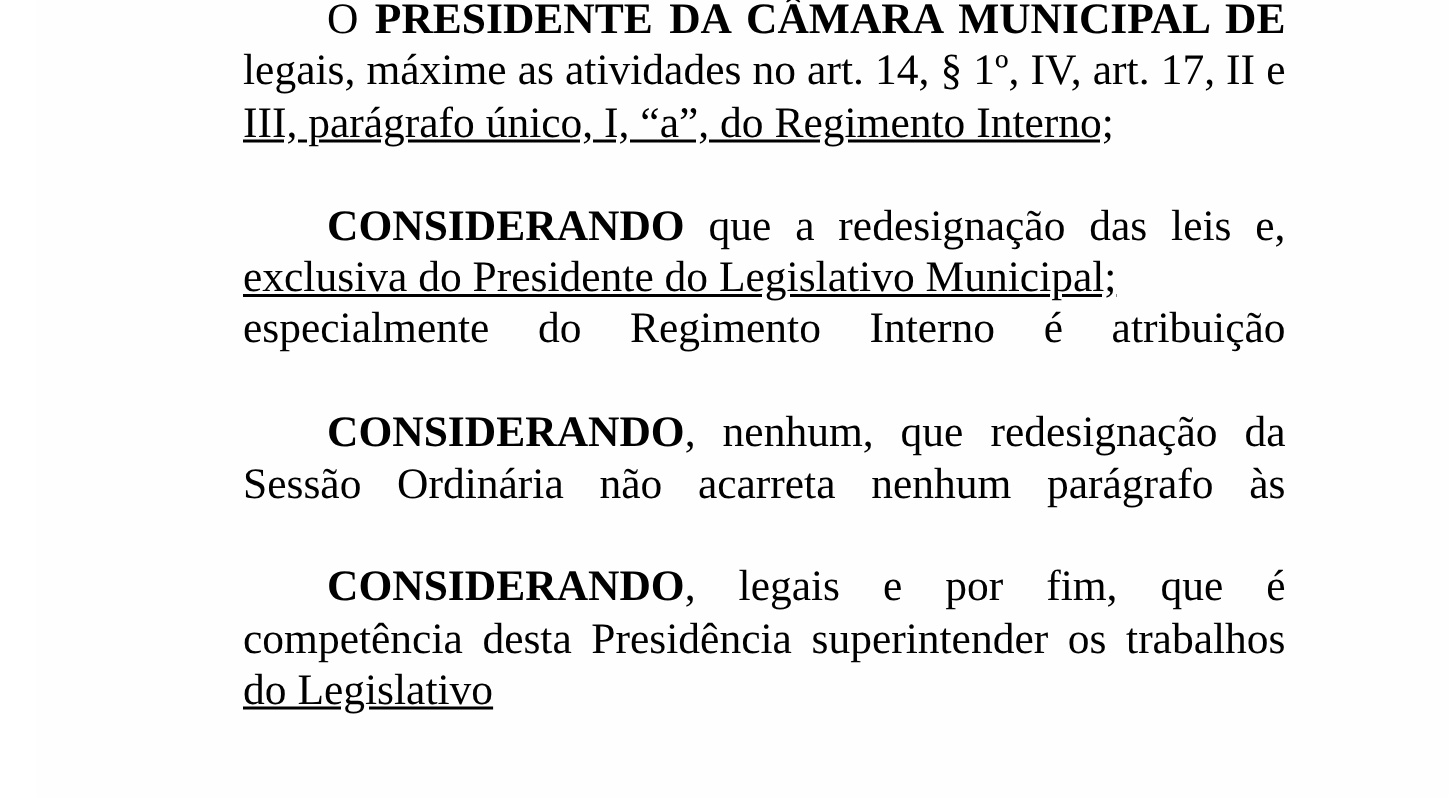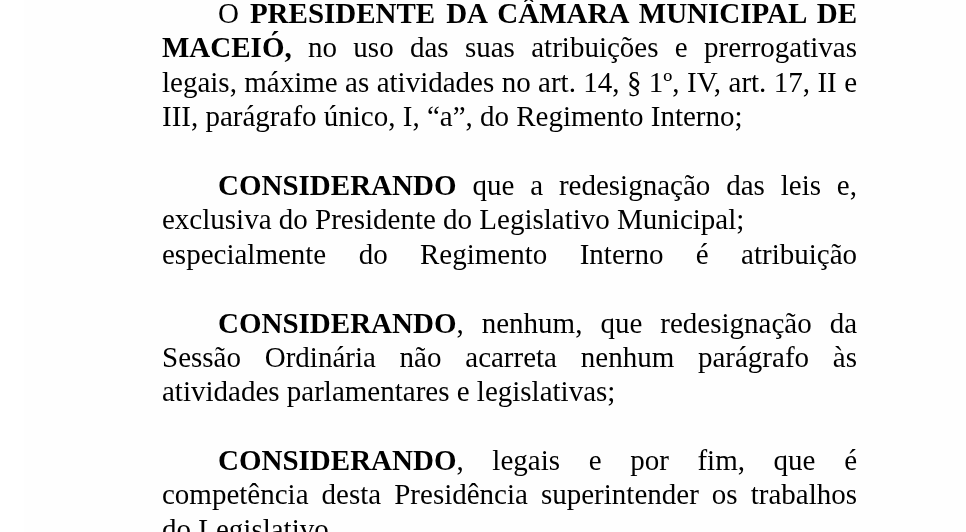--- a/index.html
+++ b/index.html
@@ -27,49 +27,48 @@
     margin: 0 0 34.4px 0;
   }
   .line {
     text-align: justify;
     text-align-last: justify;
     overflow: hidden;
     height: 34.4px;
   }
   .line.lastline {
     text-align-last: left;
+    text-decoration: underline;
   }
   .line.firstline .indent-spacer {
     display: inline-block;
     width: 56px;
   }
   .seg.bold {
     font-weight: bold;
   }
 </style>
 </head>
 <body>
 
 <div class="page" style="background: rgb(254, 254, 254); margin-left: 24px;">
   <div class="doc" id="doc" style="color: rgb(0, 0, 0);">
       <div class="para">
         <div class="line firstline"><span class="indent-spacer"></span><span class="seg">O </span><span class="seg bold">PRESIDENTE DA CÂMARA MUNICIPAL DE</span></div>
-        <div class="line"><span class="seg bold">MACEIÓ,</span><span class="seg"> no uso das suas atribuições e prerrogativas</span></div>
         <div class="line"><span class="seg">legais, máxime as atividades no art. 14, § 1º, IV, art. 17, II e</span></div>
         <div class="line lastline"><span class="seg">III, parágrafo único, I, “a”, do Regimento Interno;</span></div>
       </div>
       <div class="para">
         <div class="line firstline"><span class="indent-spacer"></span><span class="seg bold">CONSIDERANDO</span><span class="seg"> que a redesignação das leis e,</span></div>
         <div class="line lastline"><span class="seg">exclusiva do Presidente do Legislativo Municipal;</span></div>
         <div class="line"><span class="seg">especialmente do Regimento Interno é atribuição</span></div>
       </div>
       <div class="para">
         <div class="line firstline"><span class="indent-spacer"></span><span class="seg bold">CONSIDERANDO</span><span class="seg">, nenhum, que redesignação da</span></div>
         <div class="line"><span class="seg">Sessão Ordinária não acarreta nenhum parágrafo às</span></div>
-        <div class="line lastline"><span class="seg">atividades parlamentares e legislativas;</span></div>
       </div>
       <div class="para">
         <div class="line firstline"><span class="indent-spacer"></span><span class="seg bold">CONSIDERANDO</span><span class="seg">, legais e por fim, que é</span></div>
         <div class="line"><span class="seg">competência desta Presidência superintender os trabalhos</span></div>
         <div class="line lastline"><span class="seg">do Legislativo</span></div>
       </div>
     </div>
 </div>
 
 </body></html>

